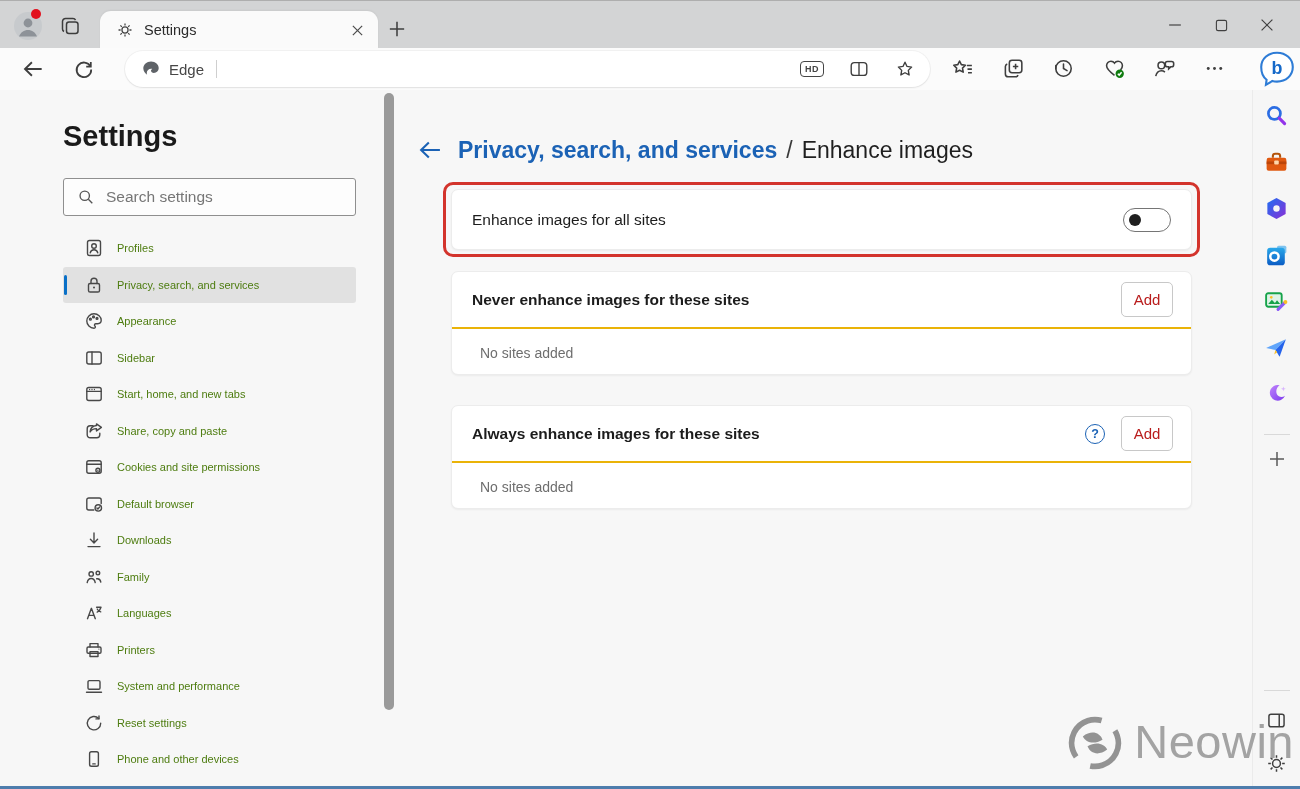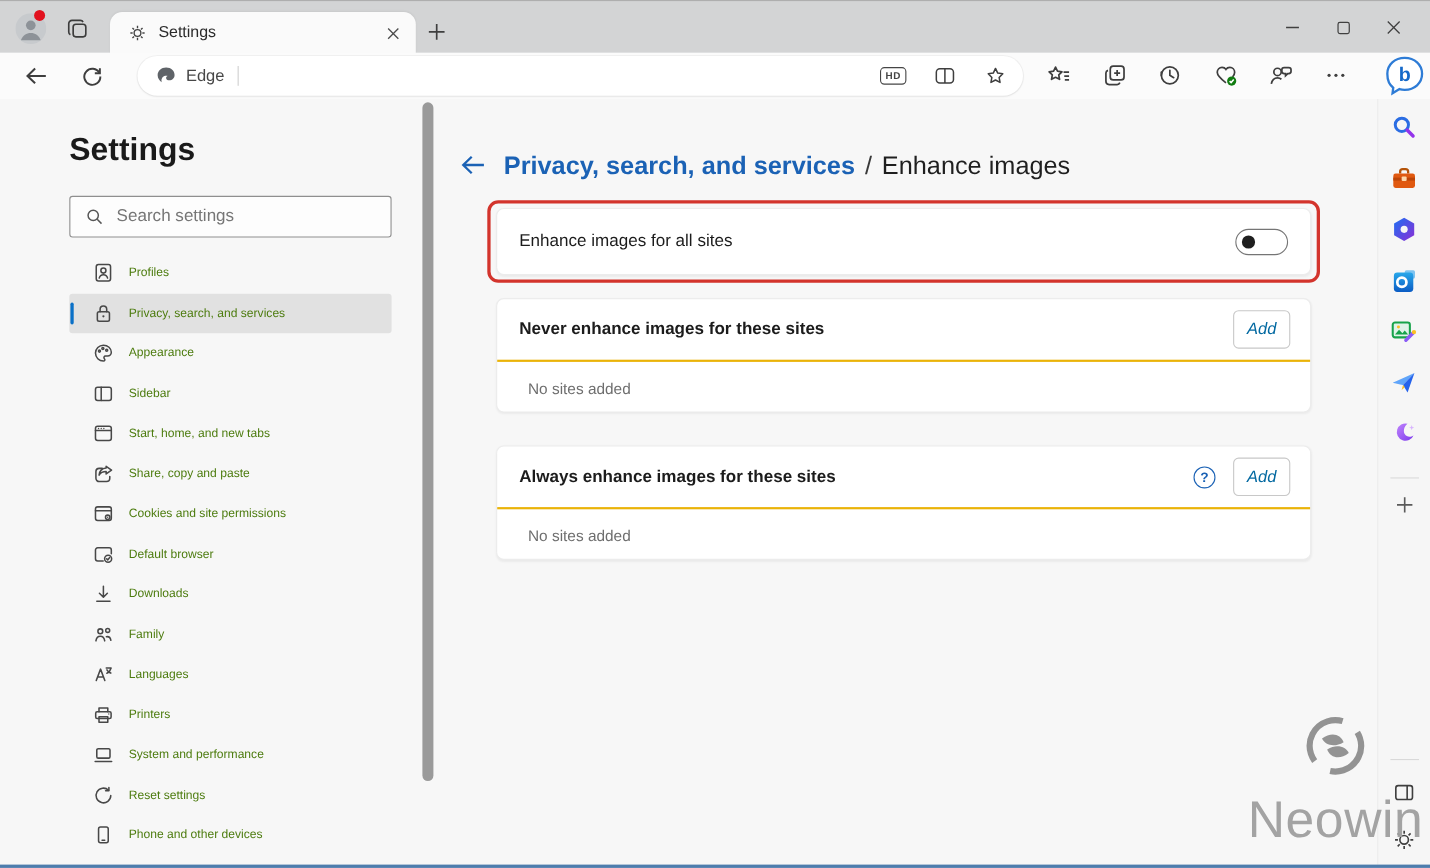--- a/index.html
+++ b/index.html
@@ -91,37 +91,37 @@
   .card-list{position:absolute;left:61px;width:741px;height:104px;}
   .card-never{top:181px;}
   .card-always{top:315px;}
   .card-header{height:55px;display:flex;align-items:center;padding:0 18px 0 20px;
     border-bottom:2px solid #eab308;}
   .card-title{flex:1;font-size:15.5px;font-weight:700;color:#1c1c1c;}
   .help-badge{width:20px;height:20px;border:1.6px solid #1b62b5;color:#1b62b5;border-radius:50%;
     font-size:12.5px;display:flex;align-items:center;justify-content:center;margin-right:16px;
     cursor:pointer;box-sizing:border-box;font-weight:700;}
   .add-btn{width:52px;height:35px;background:#fff;border:1px solid #c8c8c8;border-radius:5px;
-    font-size:15px;color:#0369a1;display:flex;align-items:center;justify-content:center;cursor:pointer;font-style:italic;}
+    font-size:15px;color:#b91c1c;display:flex;align-items:center;justify-content:center;cursor:pointer;}
   .card-empty{height:48px;display:flex;align-items:center;padding-left:28px;font-size:14px;color:#6e6e6e;}
 
   
   .edge-rail{position:absolute;right:0;top:0;bottom:0;width:48px;background:#f6f6f6;
     border-left:1px solid #ebebeb;box-sizing:border-box;}
   .rail-list{display:flex;flex-direction:column;align-items:center;padding-top:12px;gap:19.5px;}
   .rail-item{width:27px;height:27px;cursor:pointer;}
   .rail-divider{width:26px;height:1px;background:#d9d9d9;margin:26px auto 0;}
   .rail-plus{width:22px;height:22px;margin:13px auto 0;display:block;cursor:pointer;}
   .rail-bottom-divider{position:absolute;bottom:95px;left:11px;width:26px;height:1px;background:#d9d9d9;}
   .rail-panel{position:absolute;bottom:55px;left:13px;width:21px;height:21px;cursor:pointer;}
   .rail-gear{position:absolute;bottom:11px;left:12px;width:23px;height:23px;cursor:pointer;}
 
   
-  .watermark{position:absolute;right:6px;bottom:14px;display:flex;align-items:center;gap:10px;
-    z-index:50;opacity:.95;pointer-events:none;flex-direction:column;}
+  .watermark{position:absolute;right:6px;bottom:14px;display:flex;align-items:flex-start;gap:10px;
+    z-index:50;opacity:.95;pointer-events:none;}
   .watermark-text{font-size:47px;color:#9f9f9f;letter-spacing:.5px;}
 </style>
 </head>
 <body>
 
 <div class="window">
 
   <div class="tabstrip">
     <div class="avatar">
       <svg viewBox="0 0 28 28" width="28" height="28">

